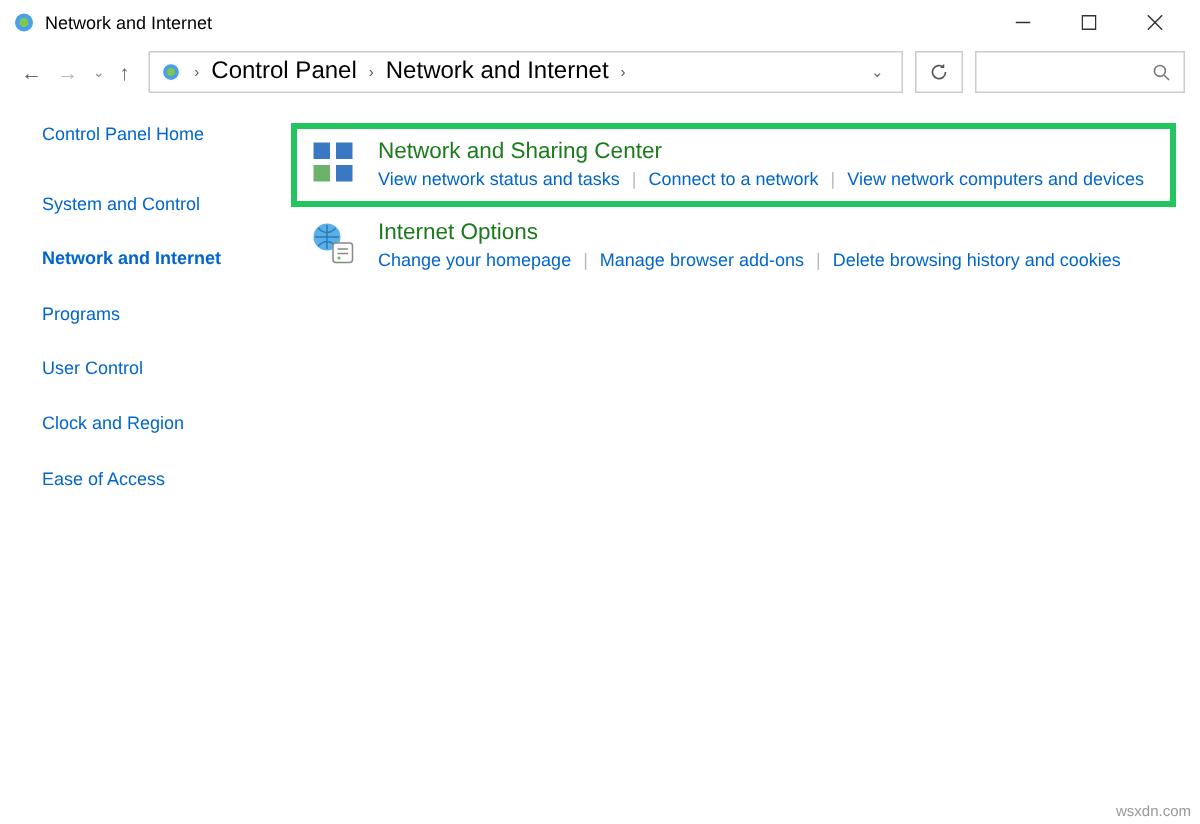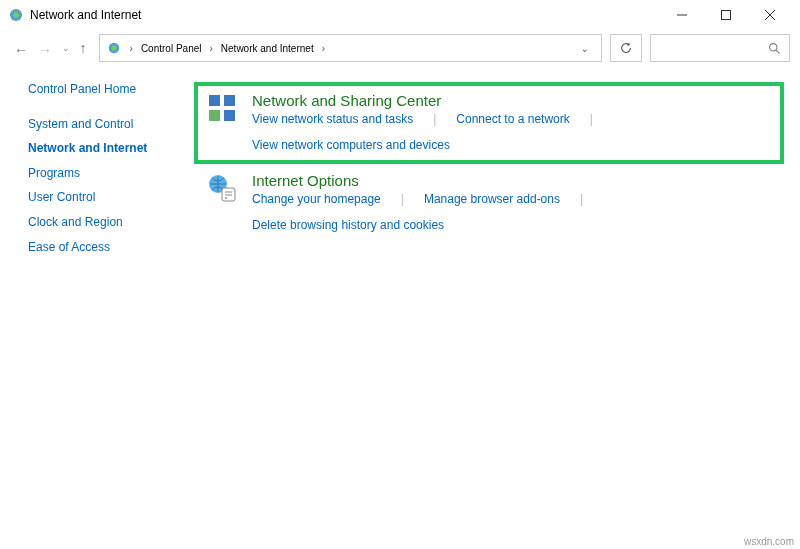--- a/index.html
+++ b/index.html
@@ -9,37 +9,37 @@
     .titlebar .title { font-size: 12px; }
     .win-controls { margin-left: auto; display: flex; }
     .win-btn { width: 44px; height: 30px; display: flex; align-items: center; justify-content: center; color: #333; }
     .navbar { height: 36px; display: flex; align-items: center; padding: 0 10px; gap: 8px; }
     .nav-arrows { display: flex; align-items: center; gap: 10px; padding: 0 4px; }
     .nav-arrow { color: #666; font-size: 14px; }
     .nav-arrow.disabled { color: #bbb; }
     .recent-dd { color:#888; font-size:9px; }
     .address-bar { flex: 1; height: 28px; border: 1px solid #ccc; display: flex; align-items: center; padding: 0 6px; gap: 4px; }
     .address-ico { width:16px; height:16px; display:flex; align-items:center; justify-content:center; }
-    .bc-item { color: #000; font-size: 10px; }
+    .bc-item { color: #000; font-size: 16px; }
     .bc-sep { color:#555; font-size:10px; padding:0 4px; }
     .addr-dd { margin-left:auto; color:#666; font-size:10px; padding:0 6px; }
     .refresh-box { width: 32px; height: 28px; border: 1px solid #ccc; display:flex; align-items:center; justify-content:center; }
     .search-box { width: 140px; height: 28px; border: 1px solid #ccc; display:flex; align-items:center; justify-content:flex-end; padding:0 8px; }
     .content { flex:1; display:flex; padding: 16px 0 0 0; }
-    .sidebar { width: 194px; padding: 0 0 0 28px; display:flex; flex-direction:column; gap: 9px; }
+    .sidebar { width: 194px; padding: 0 0 0 28px; display:flex; flex-direction:column; gap: 21px; }
     .sidebar a { color: #0066cc; text-decoration:none; font-size:12px; line-height:1.3; }
     .sidebar .cph { margin-bottom: 10px; }
     .sidebar .active { font-weight: 700; color: #0066cc; }
     .main { flex:1; padding: 0 16px 0 0; }
     .highlight-box { border: 4px solid #22c55e; padding: 6px 8px 8px 8px; margin-bottom: 6px; }
     .cat-row { display:flex; gap: 14px; align-items:flex-start; }
     .cat-icon { width: 32px; height: 32px; flex-shrink:0; display:flex; align-items:center; justify-content:center; }
     .cat-body { flex:1; }
     .cat-title { color: #1b7a1b; font-size: 15px; line-height:1.2; margin-bottom: 2px; }
-    .cat-links { display:flex; flex-wrap:wrap; align-items:center; gap: 12px; }
+    .cat-links { display:flex; flex-wrap:wrap; align-items:center; gap: 0; }
     .cat-links a { color: #0066cc; text-decoration:none; font-size:12px; }
     .cat-links .divider { color:#bbb; padding:0 8px; }
     .footer-credit { position:absolute; bottom:2px; right:6px; font-size:10px; color:#999; }
   </style>
 </head>
 <body>
 
 <div class="titlebar">
   <span class="app-icon">
     <svg viewBox="0 0 16 16" width="16" height="16">

